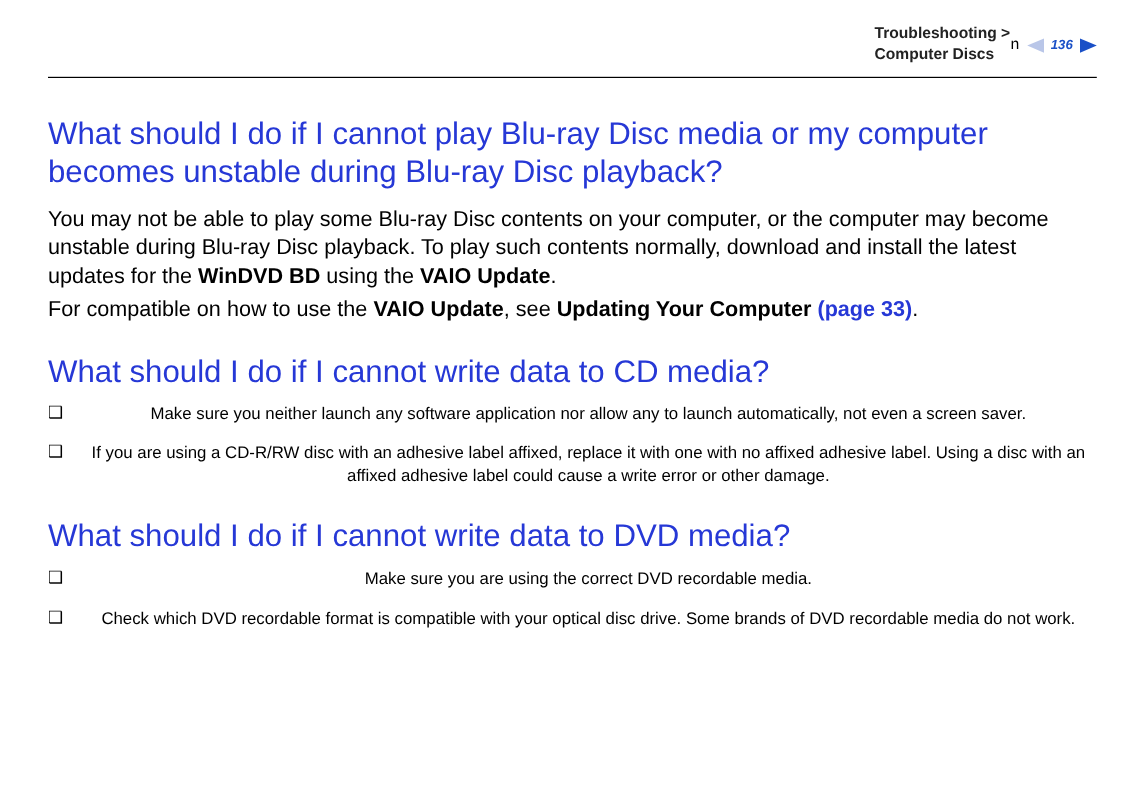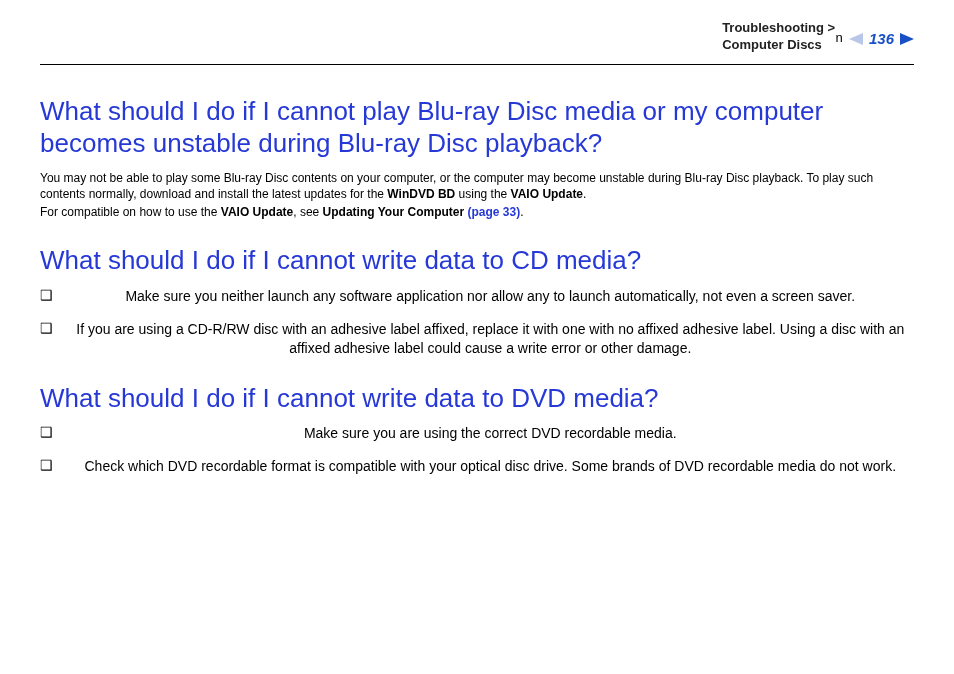--- a/index.html
+++ b/index.html
@@ -29,21 +29,21 @@
     color: #222;
     line-height: 1.3;
   }
   .pager {
     display: flex;
     align-items: center;
     gap: 6px;
     margin-top: 10px;
   }
   .pager .num {
-    font-size: 15px;
+    font-size: 11px;
     font-style: italic;
     font-weight: bold;
     color: #1a50c7;
   }
   .arrow-left, .arrow-right {
     display: inline-block;
     width: 0;
     height: 0;
   }
   .arrow-left {
@@ -61,21 +61,21 @@
     margin: 4px 0 30px 0;
   }
   h2.section {
     font-size: 26px;
     font-weight: normal;
     color: #2638d6;
     margin: 24px 0 10px 0;
     line-height: 1.25;
   }
   p.body {
-    font-size: 12px;
+    font-size: 18px;
     line-height: 1.35;
     margin: 0 0 2px 0;
   }
   .b { font-weight: bold; }
   .link { color: #2638d6; font-weight: bold; }
   ul.sq {
     list-style: none;
     padding: 0;
     margin: 6px 0 0 0;
   }

